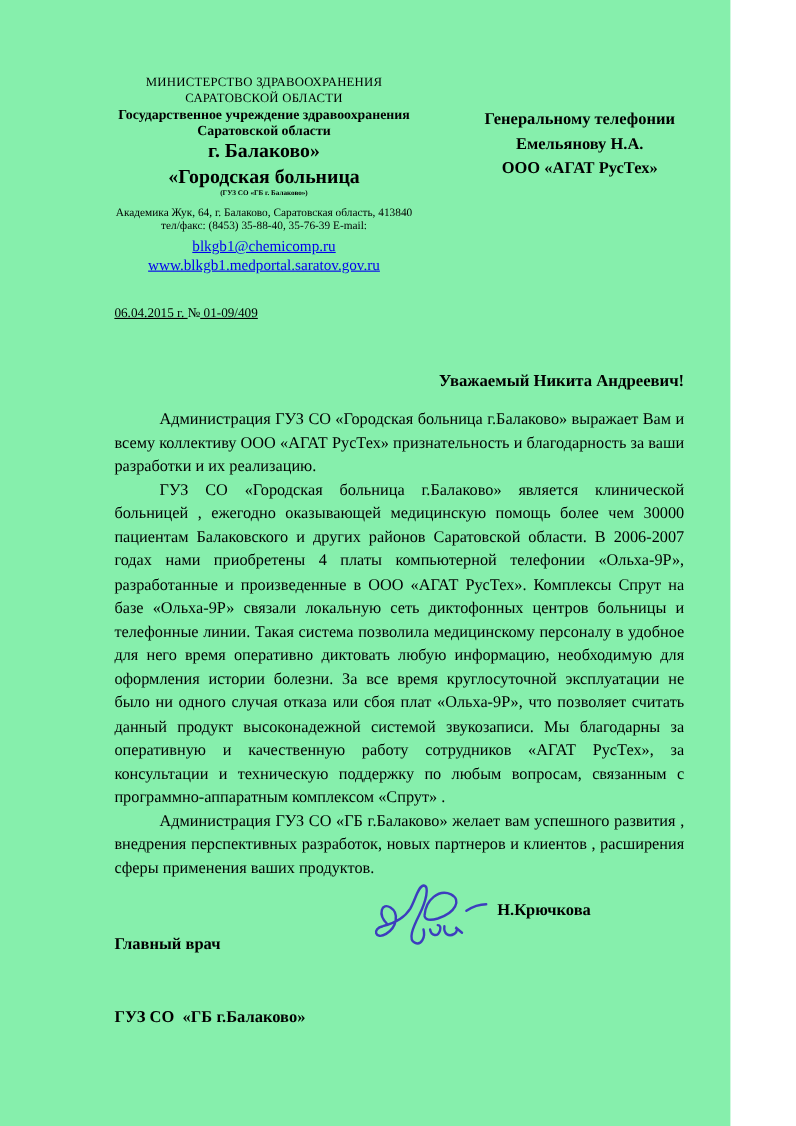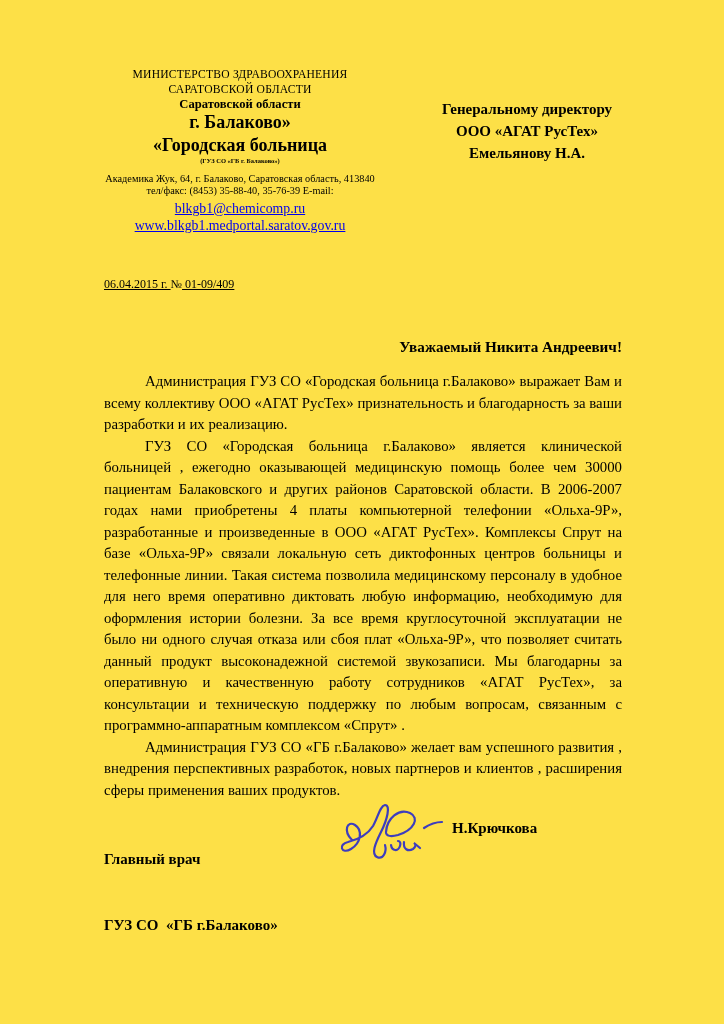--- a/index.html
+++ b/index.html
@@ -1,20 +1,20 @@
 <!DOCTYPE html>
 <html lang="ru"><head>
 <meta charset="utf-8">
 <style>
   html, body { margin: 0; padding: 0; background: #ffffff; }
   .page {
     position: relative;
-    width: 724px;
+    width: 664px;
     height: 1024px;
-    background: #fde047;
+    background: #86efac;
     color: #000000;
     font-family: "Liberation Serif", "DejaVu Serif", serif;
     overflow: hidden;
   }
 
   
   .letterhead {
     position: absolute;
     top: 68px;
     left: 75px;
@@ -106,38 +106,39 @@
   }
 </style>
 </head>
 <body>
 
 <div class="page">
 
   <div class="letterhead">
     <div class="lh-ministry">МИНИСТЕРСТВО ЗДРАВООХРАНЕНИЯ</div>
     <div class="lh-ministry">САРАТОВСКОЙ ОБЛАСТИ</div>
+    <div class="lh-org">Государственное учреждение здравоохранения</div>
     <div class="lh-org">Саратовской области</div>
     <div class="lh-hospital">г. Балаково»</div>
     <div class="lh-hospital first">«Городская больница</div>
     <div class="lh-abbr">(ГУЗ СО «ГБ  г. Балаково»)</div>
     <div class="lh-addr first">Академика Жук, 64, г. Балаково, Саратовская область, 413840</div>
     <div class="lh-addr">тел/факс: (8453) 35-88-40, 35-76-39  E-mail:</div>
     <div class="lh-link-row first">
       <a class="lh-link">blkgb1@chemicomp.ru</a>
     </div>
     <div class="lh-link-row">
       <a class="lh-link">www.blkgb1.medportal.saratov.gov.ru</a>
     </div>
   </div>
 
   <div class="addressee">
-    <div>Генеральному директору</div>
+    <div>Генеральному телефонии</div>
+    <div>Емельянову Н.А.</div>
     <div>ООО «АГАТ РусТех»</div>
-    <div>Емельянову Н.А.</div>
   </div>
 
   <div class="refline"><span class="u">06.04.2015 г. </span><span>№</span><span class="u"> 01-09/409</span></div>
 
   <div class="salutation">Уважаемый Никита Андреевич!</div>
 
   <div class="letter-body">
     <p>Администрация ГУЗ СО «Городская больница г.Балаково» выражает Вам и всему коллективу ООО «АГАТ РусТех» признательность и благодарность за ваши разработки и их реализацию.</p>
     <p>ГУЗ СО «Городская больница г.Балаково» является клинической больницей , ежегодно оказывающей медицинскую помощь более чем 30000 пациентам Балаковского и других районов Саратовской области. В 2006-2007 годах нами приобретены 4 платы компьютерной телефонии «Ольха-9Р», разработанные и произведенные в ООО «АГАТ РусТех». Комплексы Спрут на базе «Ольха-9Р» связали локальную сеть диктофонных центров больницы и телефонные линии. Такая система позволила медицинскому персоналу в удобное для него время оперативно диктовать любую информацию, необходимую для оформления истории болезни. За все время круглосуточной эксплуатации не было ни одного случая отказа или сбоя плат «Ольха-9Р», что позволяет считать данный продукт высоконадежной системой звукозаписи. Мы благодарны за оперативную и качественную работу сотрудников «АГАТ РусТех», за консультации и техническую поддержку по любым вопросам, связанным с программно-аппаратным комплексом «Спрут» .</p>
     <p>Администрация ГУЗ СО «ГБ г.Балаково» желает вам успешного развития , внедрения перспективных разработок, новых партнеров и клиентов , расширения сферы применения ваших продуктов.</p>

